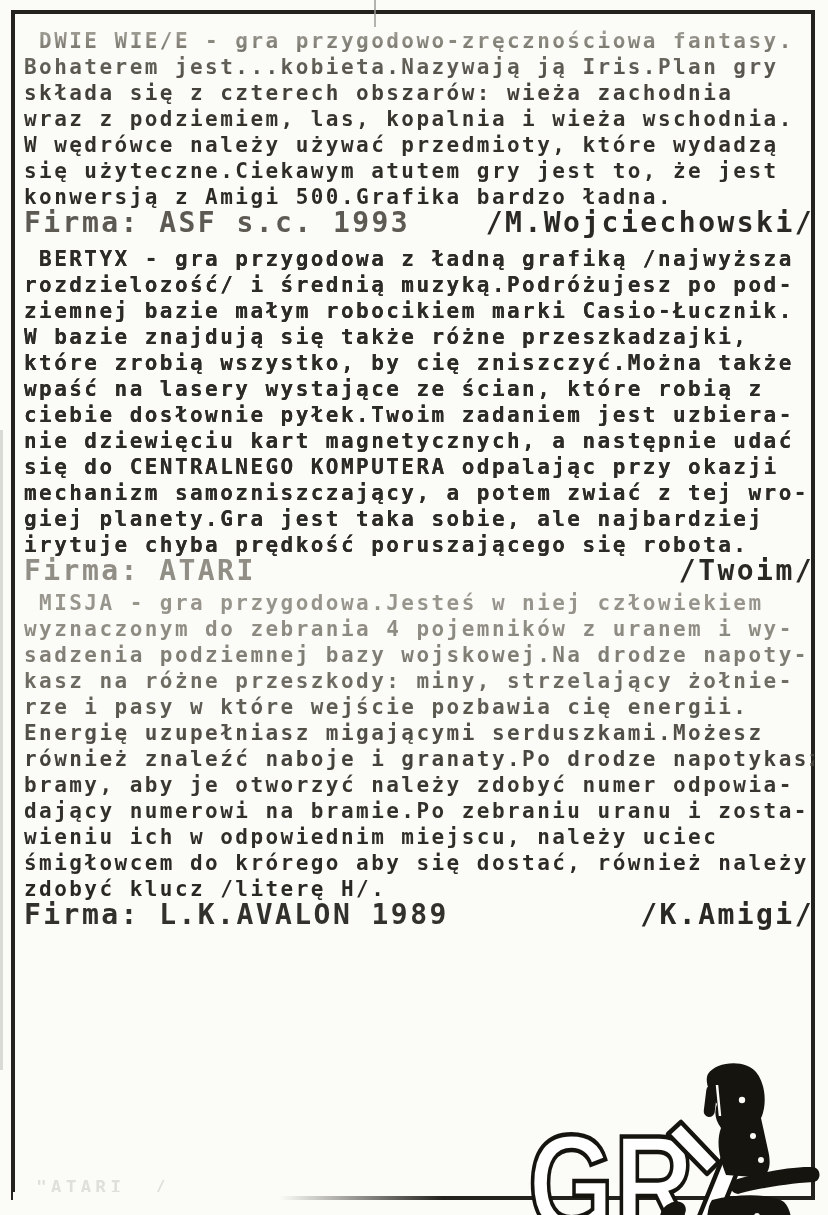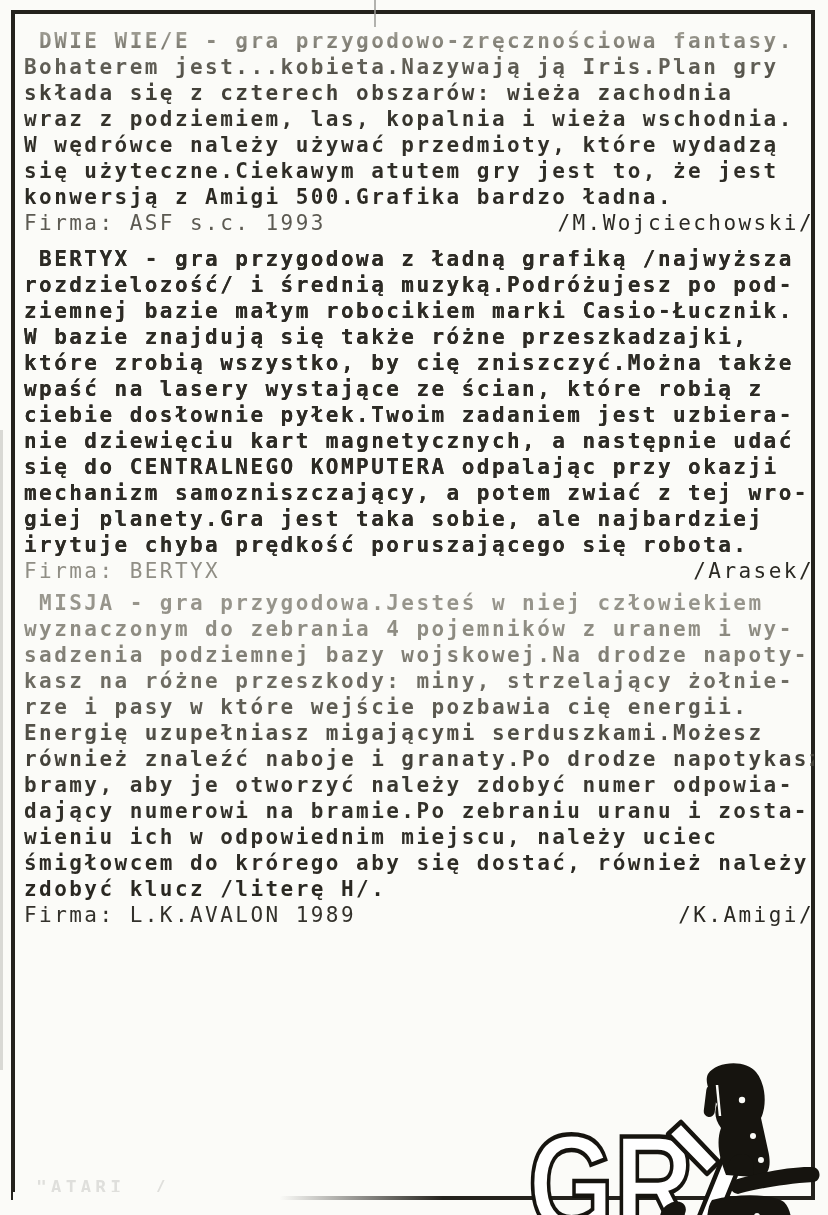--- a/index.html
+++ b/index.html
@@ -33,21 +33,21 @@
   .body{
     margin:0;
     font-family:"DejaVu Sans Mono", monospace;
     font-weight:700;
     font-size:21px;line-height:26px;letter-spacing:2.45px;
     white-space:pre;
     color:#32302a;
   }
   .firm-row{
     display:flex;justify-content:space-between;
-    font-weight:400;font-size:21px;line-height:26px;letter-spacing:2.45px;
+    font-weight:700;font-size:28px;line-height:26px;letter-spacing:2.45px;
     white-space:pre;
     color:#32302a;
   }
   .r1{top:28px;}
   .r2{top:246px;}
   .r3{top:590px;}
   
   .r1 .body{
     background:linear-gradient(180deg,#aoaaa0 0%, #a8a69c 2%, #6f6d64 14%, #45433b 32%, #33312a 55%, #2b2923 100%);
     background:linear-gradient(180deg,#a8a69c 0%, #6f6d64 14%, #45433b 32%, #33312a 55%, #2b2923 100%);
@@ -103,22 +103,22 @@
 W bazie znajdują się także różne przeszkadzajki,
 które zrobią wszystko, by cię zniszczyć.Można także
 wpaść na lasery wystające ze ścian, które robią z
 ciebie dosłownie pyłek.Twoim zadaniem jest uzbiera-
 nie dziewięciu kart magnetycznych, a następnie udać
 się do CENTRALNEGO KOMPUTERA odpalając przy okazji
 mechanizm samozniszczający, a potem zwiać z tej wro-
 giej planety.Gra jest taka sobie, ale najbardziej
 irytuje chyba prędkość poruszającego się robota.</pre>
     <div class="firm-row">
-      <span class="firm">Firma: BERTYX</span>
-      <span class="author">/Arasek/</span>
+      <span class="firm">Firma: ATARI</span>
+      <span class="author">/Twoim/</span>
     </div>
   </div>
 
   <div class="review r3">
     <pre class="body"> MISJA - gra przygodowa.Jesteś w niej człowiekiem
 wyznaczonym do zebrania 4 pojemników z uranem i wy-
 sadzenia podziemnej bazy wojskowej.Na drodze napoty-
 kasz na różne przeszkody: miny, strzelający żołnie-
 rze i pasy w które wejście pozbawia cię energii.
 Energię uzupełniasz migającymi serduszkami.Możesz

